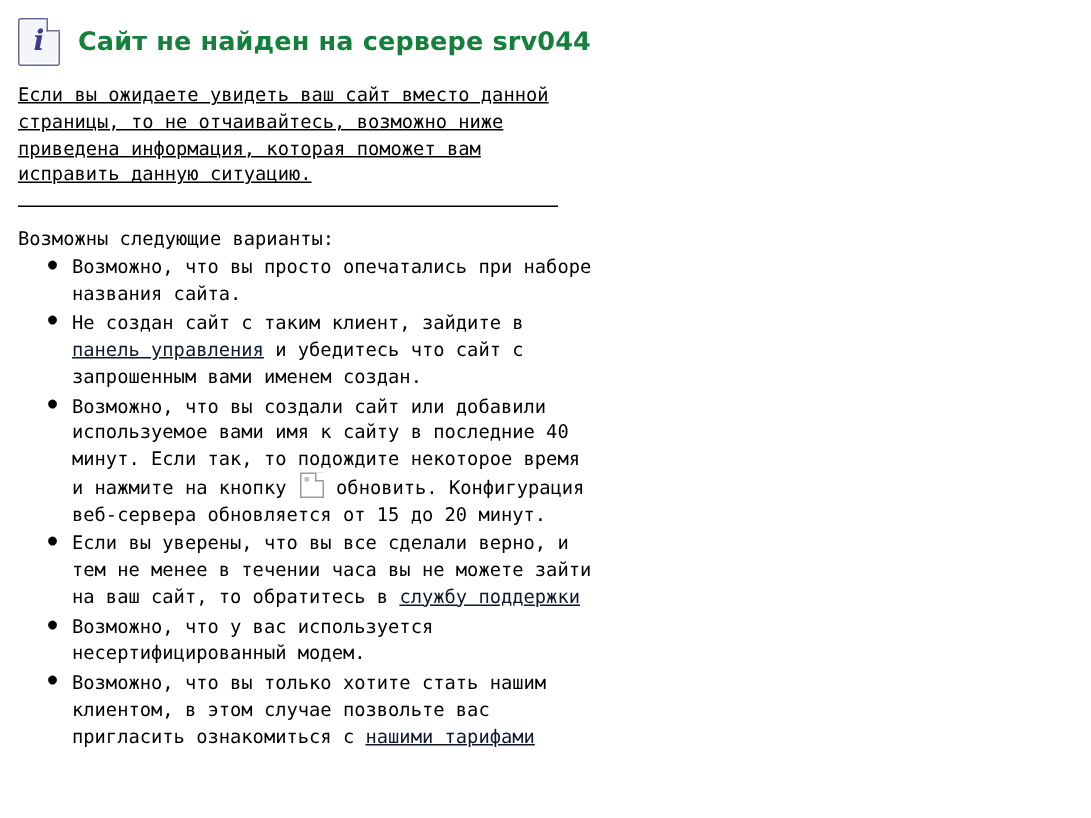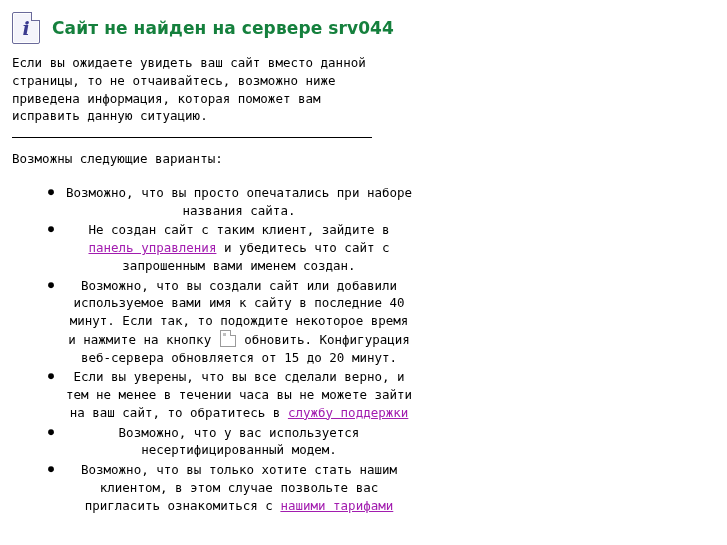--- a/index.html
+++ b/index.html
@@ -69,59 +69,59 @@
     color: #15803d;
     white-space: nowrap;
   }
   
   .intro {
     font-family: "DejaVu Sans Mono", monospace;
     font-size: 12.5px;
     line-height: 1.42;
     margin: 0 0 12px 0;
     max-width: 372px;
+    text-decoration: underline;
   }
   hr.rule {
     border: 0;
     border-top: 1px solid #000000;
     margin: 10px 0 12px 0;
     width: 360px;
     margin-left: 0;
   }
   .lead {
     font-family: "DejaVu Sans Mono", monospace;
     font-size: 12.5px;
     line-height: 1.42;
     margin: 0 0 1px 0;
   }
   ul.variants {
-    margin: 16px;
+    margin: 0;
     padding: 0 0 0 36px;
     list-style: none;
-    text-align: center;
   }
   ul.variants > li {
     position: relative;
     font-family: "DejaVu Sans Mono", monospace;
     font-size: 12.5px;
     line-height: 1.42;
     margin: 0 0 2px 0;
     max-width: 350px;
   }
   ul.variants > li::before {
     content: "\25CF";
     position: absolute;
     left: -16px;
     top: -1px;
     font-size: 10px;
     line-height: 1.7;
     color: #000000;
   }
   a.link {
-    color: #a21caf;
+    color: #0f172a;
     text-decoration: underline;
   }
   .inline-img {
     display: inline-block;
     width: 14px;
     height: 15px;
     border: 1px solid #9a9a9a;
     background: #ffffff;
     vertical-align: -3px;
     position: relative;

